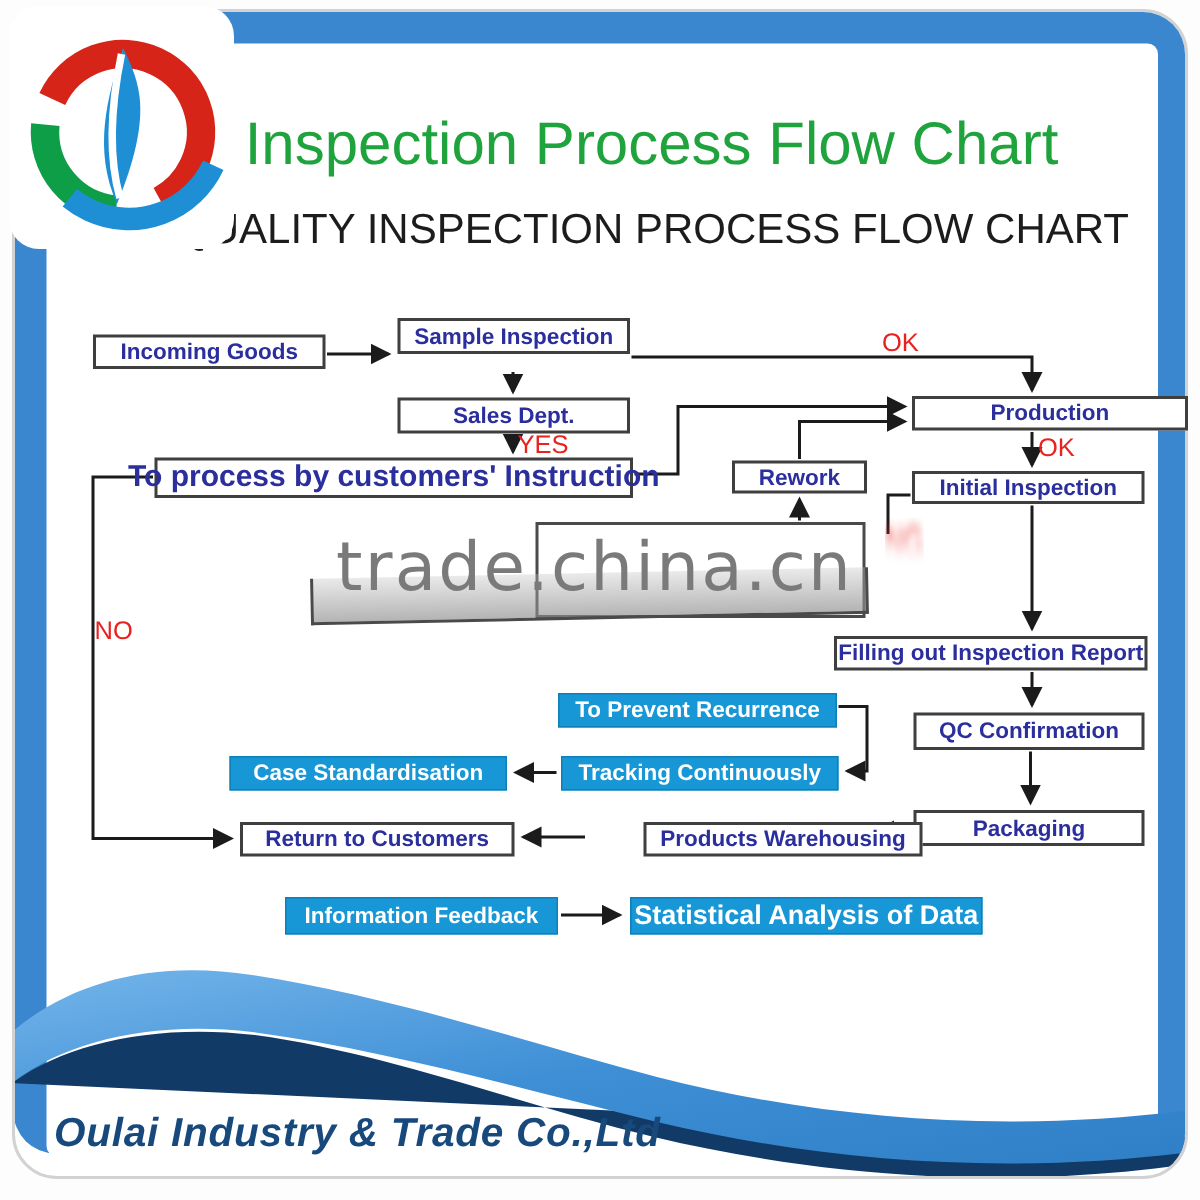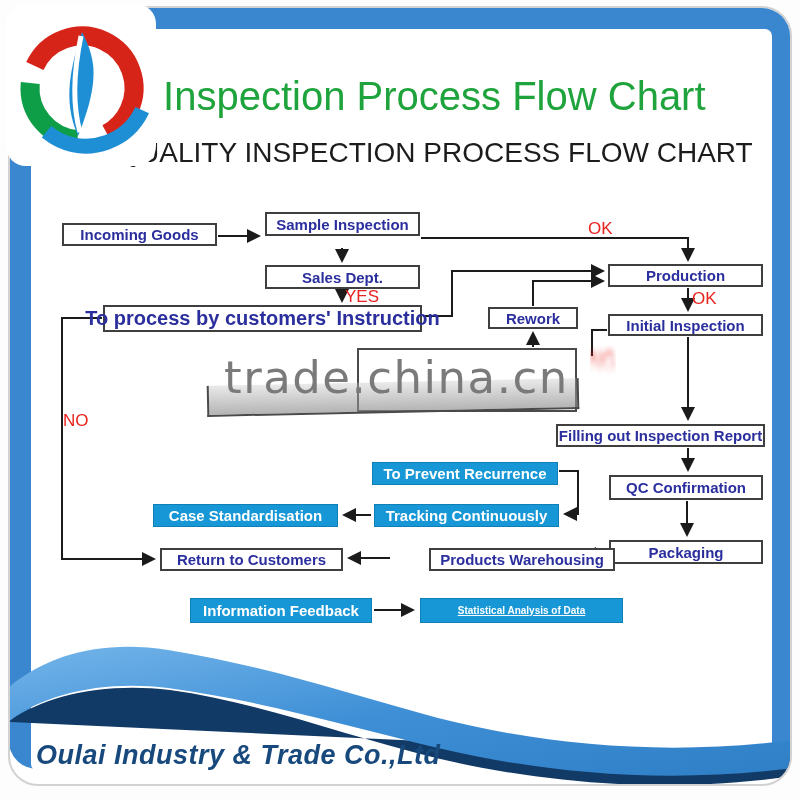--- a/index.html
+++ b/index.html
@@ -121,32 +121,32 @@
       <polyline points="374,610 413,610" marker-end="url(#arrow)"></polyline>
     </svg>
 
   <div class="wm-glow"></div>
   <div class="wm-band"></div>
   <div class="wm-text">trade.china.cn</div>
 <div class="node outline" style="left: 62px; top: 223px; width: 155px; height: 23px;">Incoming Goods</div>
     <div class="node outline" style="left: 265px; top: 212px; width: 155px; height: 24px;">Sample Inspection</div>
     <div class="node outline" style="left: 265px; top: 265px; width: 155px; height: 24px;">Sales Dept.</div>
     <div class="node outline" style="left: 103px; top: 305px; width: 319px; height: 27px; font-size: 20px;">To process by customers' Instruction</div>
-    <div class="node outline" style="left: 608px; top: 264px; width: 155px; height: 23px;">Production</div>
+    <div class="node outline" style="left: 608px; top: 264px; width: 184px; height: 23px;">Production</div>
     <div class="node outline" style="left: 488px; top: 307px; width: 90px; height: 22px;">Rework</div>
     <div class="node outline" style="left: 608px; top: 314px; width: 155px; height: 22px;">Initial Inspection</div>
     <div class="wm-box"></div>
     <div class="node outline" style="left: 556px; top: 424px; width: 209px; height: 23px; font-size: 15px;">Filling out Inspection Report</div>
     <div class="node outline" style="left: 609px; top: 475px; width: 154px; height: 25px;">QC Confirmation</div>
     <div class="node outline" style="left: 609px; top: 540px; width: 154px; height: 24px;">Packaging</div>
     <div class="node filled" style="left: 372px; top: 462px; width: 186px; height: 23px;">To Prevent Recurrence</div>
     <div class="node filled" style="left: 153px; top: 504px; width: 185px; height: 23px;">Case Standardisation</div>
     <div class="node filled" style="left: 374px; top: 504px; width: 185px; height: 23px;">Tracking Continuously</div>
     <div class="node outline" style="left: 160px; top: 548px; width: 183px; height: 23px;">Return to Customers</div>
     <div class="node outline" style="left: 392px; top: 548px; width: 186px; height: 23px; margin-left: 37px;">Products Warehousing</div>
     <div class="node filled" style="left: 190px; top: 598px; width: 182px; height: 25px;">Information Feedback</div>
-    <div class="node filled" style="left: 420px; top: 598px; width: 203px; height: 25px; font-size: 10px; text-decoration: underline;">Statistical Analysis of Data</div>
+    <div class="node filled" style="left: 420px; top: 598px; width: 235px; height: 25px; font-size: 18px;">Statistical Analysis of Data</div>
     <div class="rlabel" style="left: 588px; top: 219px;">OK</div>
     <div class="rlabel" style="left: 345px; top: 287px;">YES</div>
     <div class="rlabel" style="left: 692px; top: 289px;">OK</div>
     <div class="rlabel" style="left: 63px; top: 411px;">NO</div>
     <div class="rlabel faded" style="left: 590px; top: 345px;">NG</div>
   </div>
 
 </body></html>

